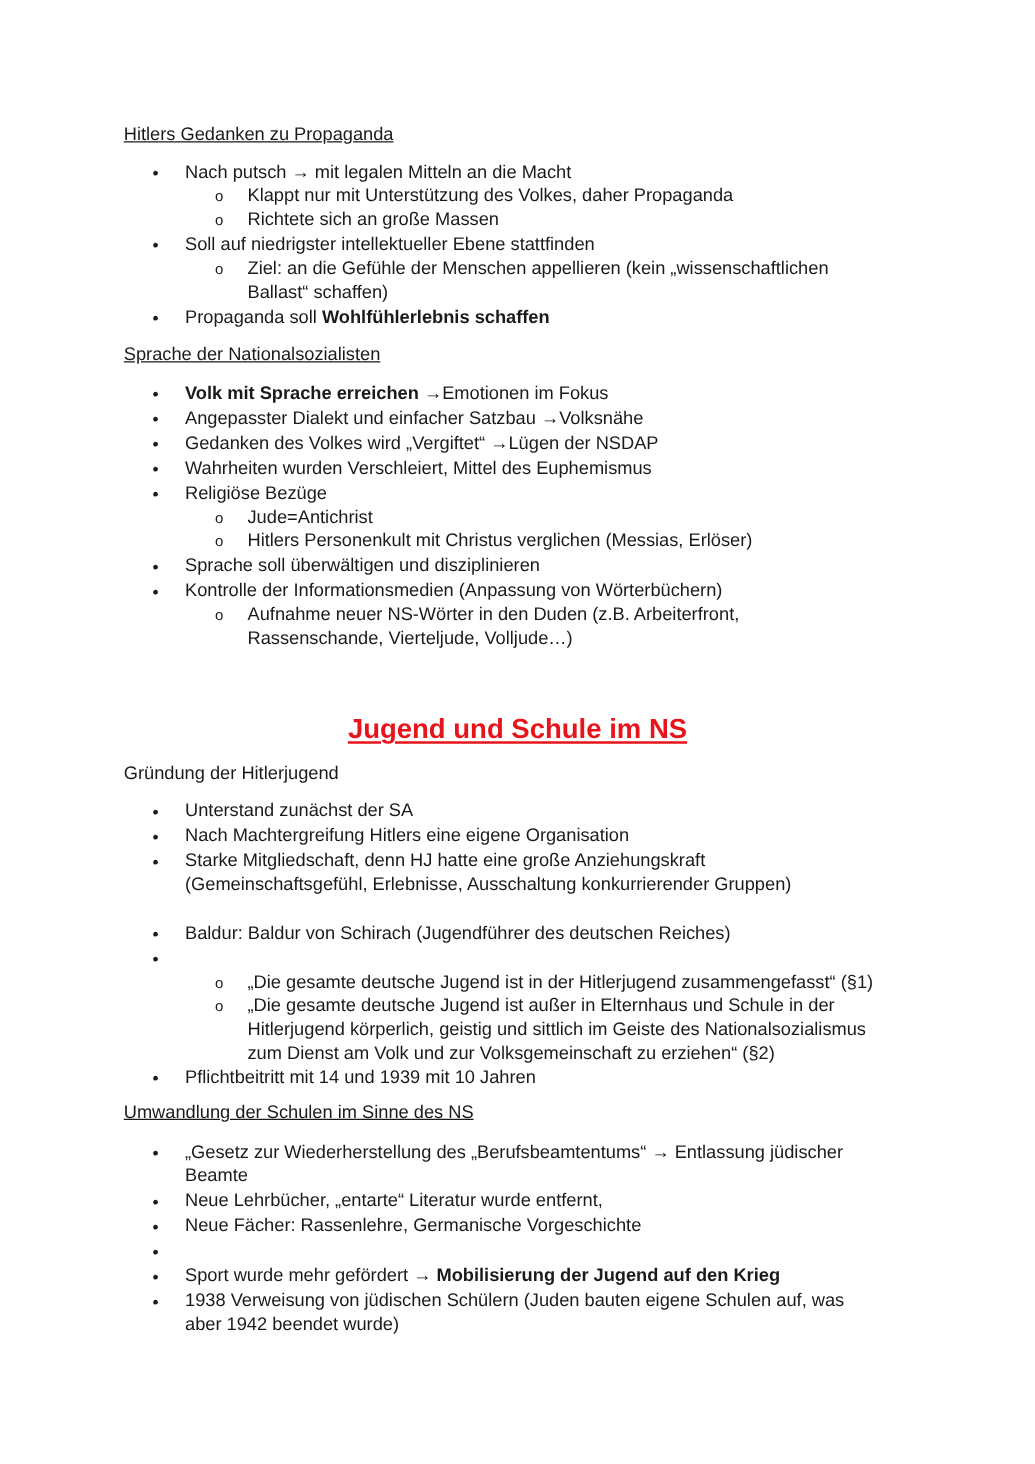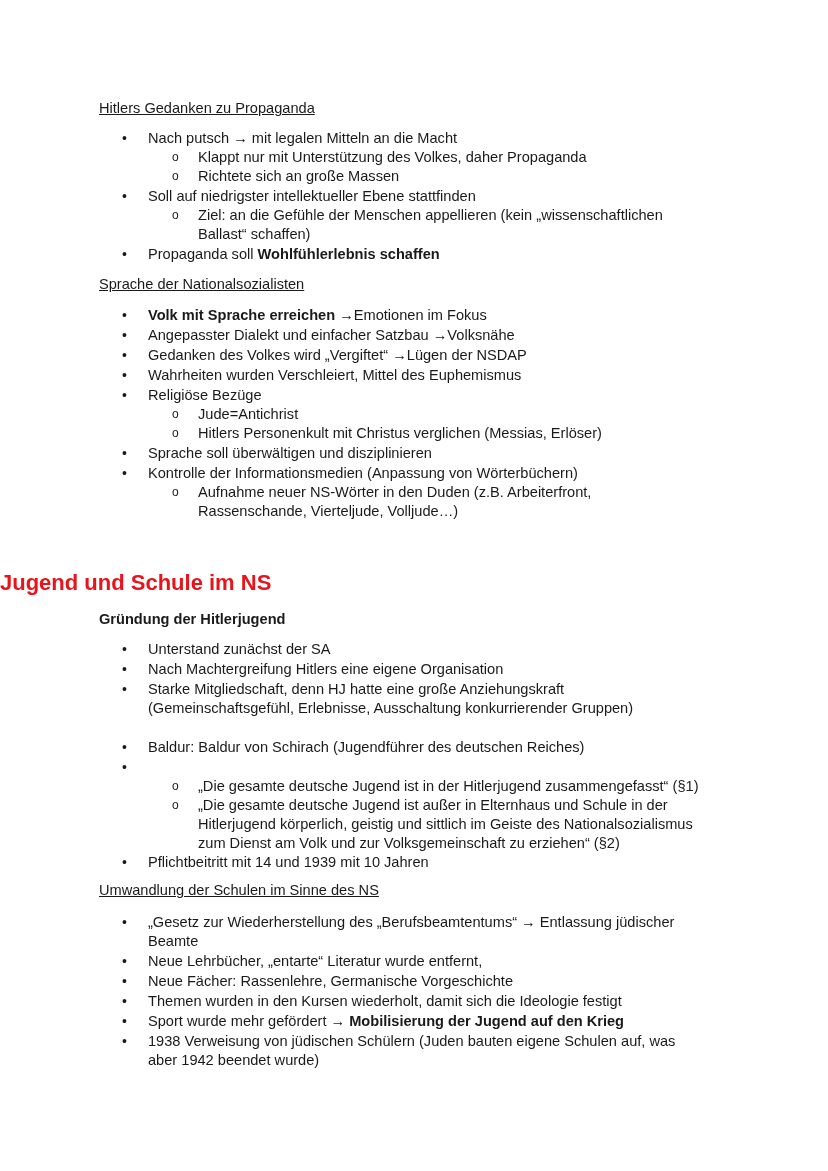--- a/index.html
+++ b/index.html
@@ -3,30 +3,30 @@
 <meta charset="utf-8">
 <style>
   html, body { margin: 0; padding: 0; background: #ffffff; }
   body {
     width: 828px; height: 1171px; position: relative; overflow: hidden;
     font-family: "Liberation Sans", sans-serif; color: #1a1a1a; font-size: 14.6px;
   }
   .page { position: absolute; left: 0; top: 0; width: 684px; height: 1171px; }
   .line { position: absolute; white-space: nowrap; line-height: 19px; }
   .h-under { text-decoration: underline; left: 99px; }
-  .h-bold { font-weight: bold; left: 99px; }
+  .h-bold { font-weight: normal; left: 99px; }
   .bullet { position: absolute; font-size: 14px; }
   .l1-bullet { left: 122px; }
   .l1-text { left: 148px; }
   .l2-bullet { left: 172px; font-size: 12px; }
   .l2-text { left: 198px; }
   b { font-weight: bold; }
   .title {
-    position: absolute; left: 0; width: 828px; top: 570px;
-    color: #e8141b; font-weight: bold; font-size: 22px; 
+    position: absolute; left: 0; width: 828px; text-align: center; top: 570px;
+    color: #e8141b; font-weight: bold; font-size: 22px; text-decoration: underline;
     text-decoration-thickness: 2px; text-underline-offset: 3px;
   }
 </style>
 </head>
 <body>
 
 <div class="page">
 
   <div class="line h-under" style="top:99px">Hitlers Gedanken zu Propaganda</div>
 
@@ -95,20 +95,19 @@
   <div class="line h-under" style="top:881px">Umwandlung der Schulen im Sinne des NS</div>
 
   <span class="bullet l1-bullet line" style="top:913px">•</span>
   <div class="line l1-text" style="top:913px">„Gesetz zur Wiederherstellung des „Berufsbeamtentums“ → Entlassung jüdischer</div>
   <div class="line l1-text" style="top:932px">Beamte</div>
   <span class="bullet l1-bullet line" style="top:952px">•</span>
   <div class="line l1-text" style="top:952px">Neue Lehrbücher, „entarte“ Literatur wurde entfernt,</div>
   <span class="bullet l1-bullet line" style="top:972px">•</span>
   <div class="line l1-text" style="top:972px">Neue Fächer: Rassenlehre, Germanische Vorgeschichte</div>
   <span class="bullet l1-bullet line" style="top:992px">•</span>
-  <div class="line l1-text" style="top:992px">Themen wurden in den Kursen wiederholt, damit sich die Ideologie festigt</div>
   <span class="bullet l1-bullet line" style="top:1012px">•</span>
   <div class="line l1-text" style="top:1012px"><span>Sport wurde mehr gefördert → </span><b>Mobilisierung der Jugend auf den Krieg</b></div>
   <span class="bullet l1-bullet line" style="top:1032px">•</span>
   <div class="line l1-text" style="top:1032px">1938 Verweisung von jüdischen Schülern (Juden bauten eigene Schulen auf, was</div>
   <div class="line l1-text" style="top:1051px">aber 1942 beendet wurde)</div>
 
 </div>
 
 </body></html>

